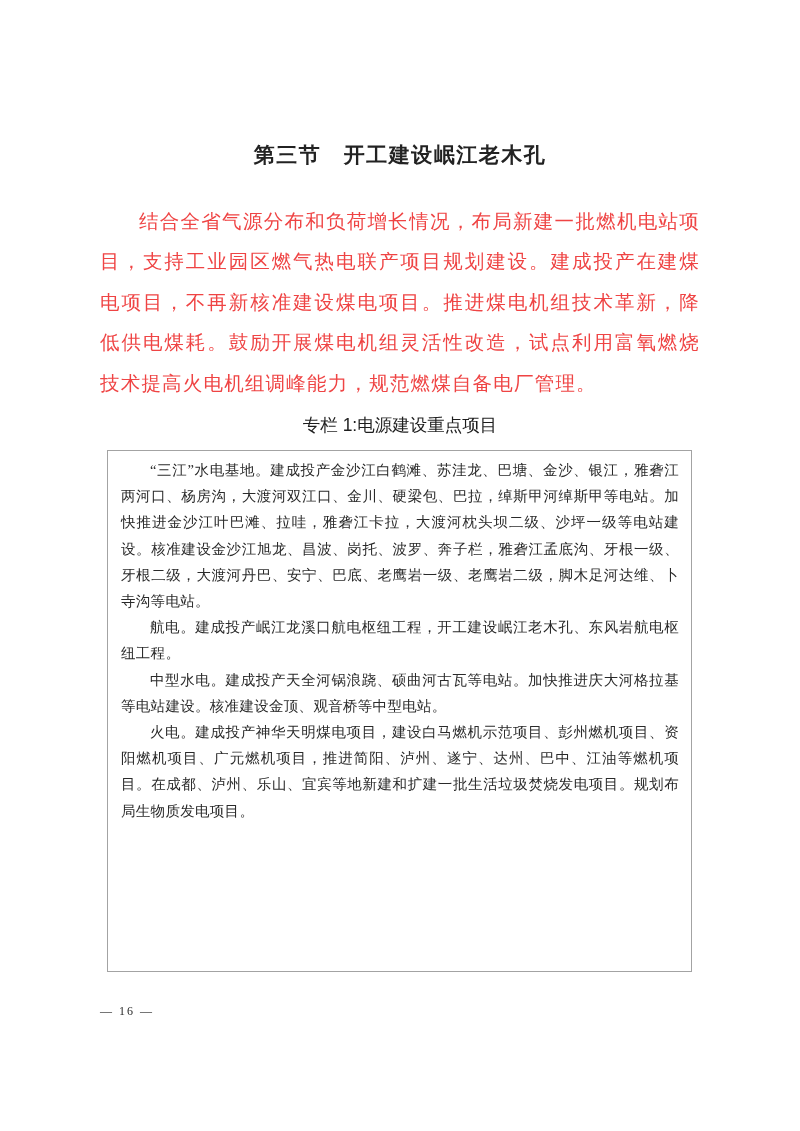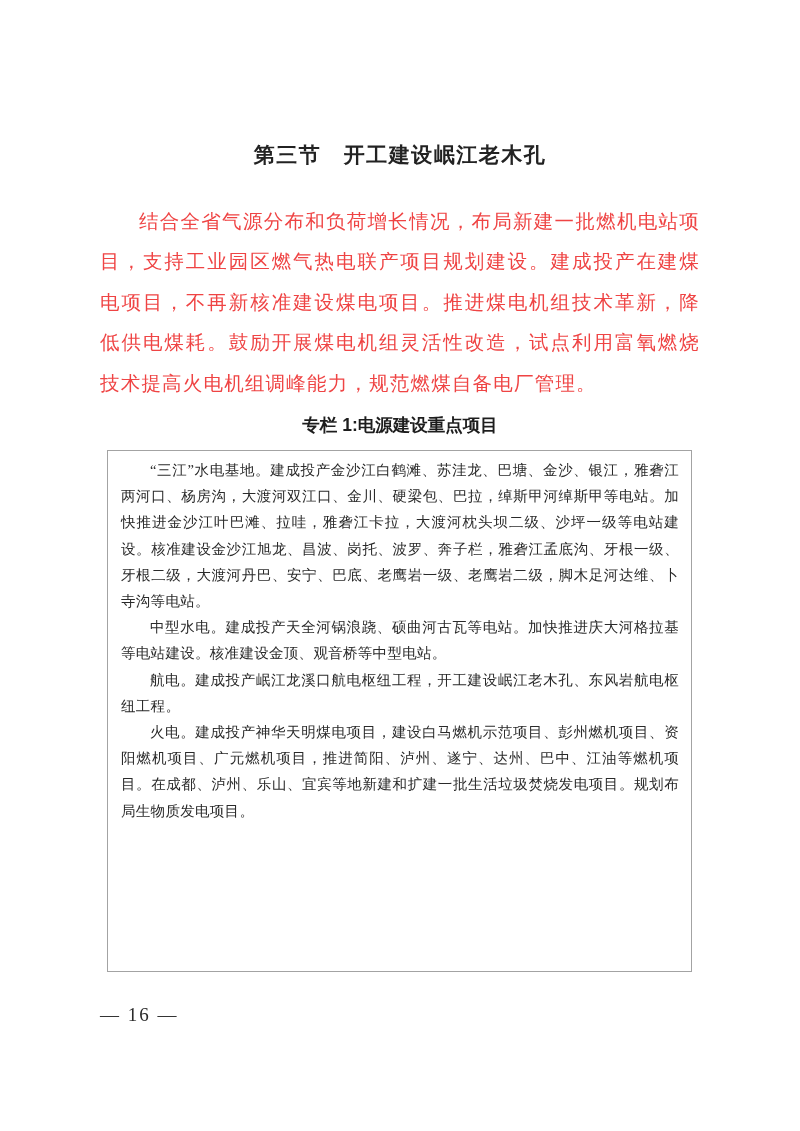--- a/index.html
+++ b/index.html
@@ -40,21 +40,21 @@
     color: #ef4444;
   }
   .box-title {
     position: absolute;
     top: 413px;
     left: 0;
     width: 800px;
     text-align: center;
     font-family: "Liberation Sans", "DejaVu Sans", sans-serif;
     font-size: 17.5px;
-    font-weight: bold;
+    font-weight: normal;
     color: #1d1d1d;
   }
   .project-box {
     position: absolute;
     top: 450px;
     left: 107px;
     width: 585px;
     height: 522px;
     box-sizing: border-box;
     border: 1px solid #a3a3a3;
@@ -67,39 +67,39 @@
     line-height: 26.2px;
     letter-spacing: 0.3px;
     text-align: justify;
     text-indent: 2em;
     color: #2a2a2a;
   }
   .page-number {
     position: absolute;
     top: 1004px;
     left: 100px;
-    font-size: 19px;
+    font-size: 12px;
     letter-spacing: 2px;
     color: #2a2a2a;
     white-space: pre;
   }
 </style>
 </head>
 <body>
 
 <div class="page">
 
   <div class="section-title">第三节　开工建设岷江老木孔</div>
 
   <div class="intro-paragraph">结合全省气源分布和负荷增长情况，布局新建一批燃机电站项目，支持工业园区燃气热电联产项目规划建设。建成投产在建煤电项目，不再新核准建设煤电项目。推进煤电机组技术革新，降低供电煤耗。鼓励开展煤电机组灵活性改造，试点利用富氧燃烧技术提高火电机组调峰能力，规范燃煤自备电厂管理。</div>
 
   <div class="box-title">专栏 1:电源建设重点项目</div>
 
   <div class="project-box">
     <p>“三江”水电基地。建成投产金沙江白鹤滩、苏洼龙、巴塘、金沙、银江，雅砻江两河口、杨房沟，大渡河双江口、金川、硬梁包、巴拉，绰斯甲河绰斯甲等电站。加快推进金沙江叶巴滩、拉哇，雅砻江卡拉，大渡河枕头坝二级、沙坪一级等电站建设。核准建设金沙江旭龙、昌波、岗托、波罗、奔子栏，雅砻江孟底沟、牙根一级、牙根二级，大渡河丹巴、安宁、巴底、老鹰岩一级、老鹰岩二级，脚木足河达维、卜寺沟等电站。</p>
+    <p>航电。建成投产岷江龙溪口航电枢纽工程，开工建设岷江老木孔、东风岩航电枢纽工程。</p>
     <p>中型水电。建成投产天全河锅浪跷、硕曲河古瓦等电站。加快推进庆大河格拉基等电站建设。核准建设金顶、观音桥等中型电站。</p>
-    <p>航电。建成投产岷江龙溪口航电枢纽工程，开工建设岷江老木孔、东风岩航电枢纽工程。</p>
     <p>火电。建成投产神华天明煤电项目，建设白马燃机示范项目、彭州燃机项目、资阳燃机项目、广元燃机项目，推进简阳、泸州、遂宁、达州、巴中、江油等燃机项目。在成都、泸州、乐山、宜宾等地新建和扩建一批生活垃圾焚烧发电项目。规划布局生物质发电项目。</p>
   </div>
 
   <div class="page-number">— 16 —</div>
 
 </div>
 
 </body></html>

